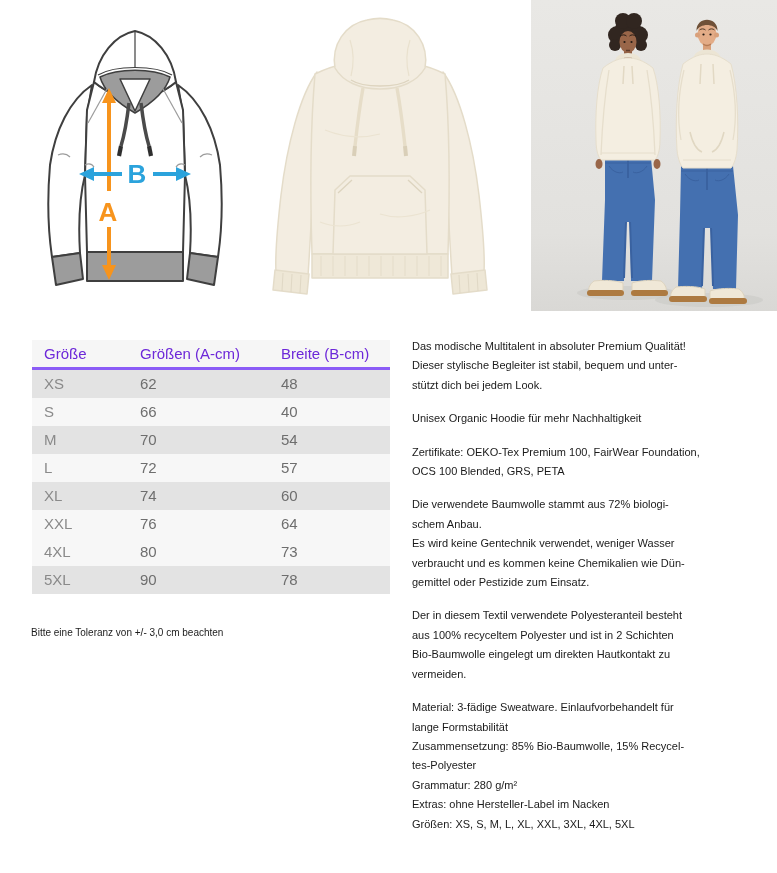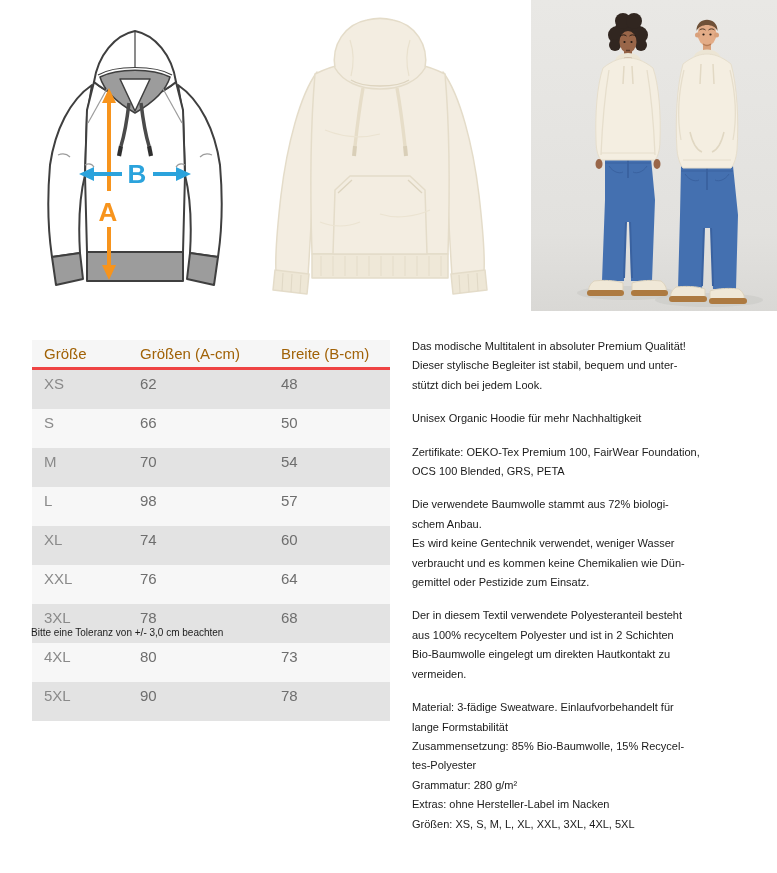--- a/index.html
+++ b/index.html
@@ -8,22 +8,22 @@
 
   
   .diagram{position:absolute;left:30px;top:15px;}
   .flatlay{position:absolute;left:255px;top:10px;}
   .models{position:absolute;left:531px;top:0;}
 
   
   .size-table{position:absolute;left:32px;top:340px;width:358px;border-collapse:collapse;
               font-size:15px;table-layout:fixed;}
   .size-table th{font-weight:normal;text-align:left;height:27px;padding:0 0 0 12px;
-                 background:#f6f6f6;color:#a16207;border-bottom:3px solid #ef4444;}
-  .size-table td{height:27px;padding:0 0 12px 12px;color:#6e6e6e;}
+                 background:#f6f6f6;color:#6d28d9;border-bottom:3px solid #8b5cf6;}
+  .size-table td{height:27px;padding:0 0 1px 12px;color:#6e6e6e;}
   .size-table td.size-cell{color:#8a8a8a;}
   .size-table tr.stripe-dark td{background:#e3e3e3;}
   .size-table tr.stripe-light td{background:#f7f7f7;}
 
   .tolerance{position:absolute;left:31px;top:627px;font-size:10px;color:#1c1c1c;}
 
   
   .description{position:absolute;left:412px;top:337px;width:366px;
                font-size:11px;line-height:19.4px;color:#1a1a1a;}
   .description p{margin:0 0 14px 0;white-space:pre-line;}
@@ -213,46 +213,41 @@
     </thead>
     <tbody>
       <tr class="stripe-dark">
         <td class="size-cell">XS</td>
         <td>62</td>
         <td>48</td>
       </tr>
       <tr class="stripe-light">
         <td class="size-cell">S</td>
         <td>66</td>
-        <td>50</td>
+        <td>40</td>
       </tr>
       <tr class="stripe-dark">
         <td class="size-cell">M</td>
         <td>70</td>
         <td>54</td>
       </tr>
       <tr class="stripe-light">
         <td class="size-cell">L</td>
-        <td>98</td>
+        <td>72</td>
         <td>57</td>
       </tr>
       <tr class="stripe-dark">
         <td class="size-cell">XL</td>
         <td>74</td>
         <td>60</td>
       </tr>
       <tr class="stripe-light">
         <td class="size-cell">XXL</td>
         <td>76</td>
         <td>64</td>
-      </tr>
-      <tr class="stripe-dark">
-        <td class="size-cell">3XL</td>
-        <td>78</td>
-        <td>68</td>
       </tr>
       <tr class="stripe-light">
         <td class="size-cell">4XL</td>
         <td>80</td>
         <td>73</td>
       </tr>
       <tr class="stripe-dark">
         <td class="size-cell">5XL</td>
         <td>90</td>
         <td>78</td>

